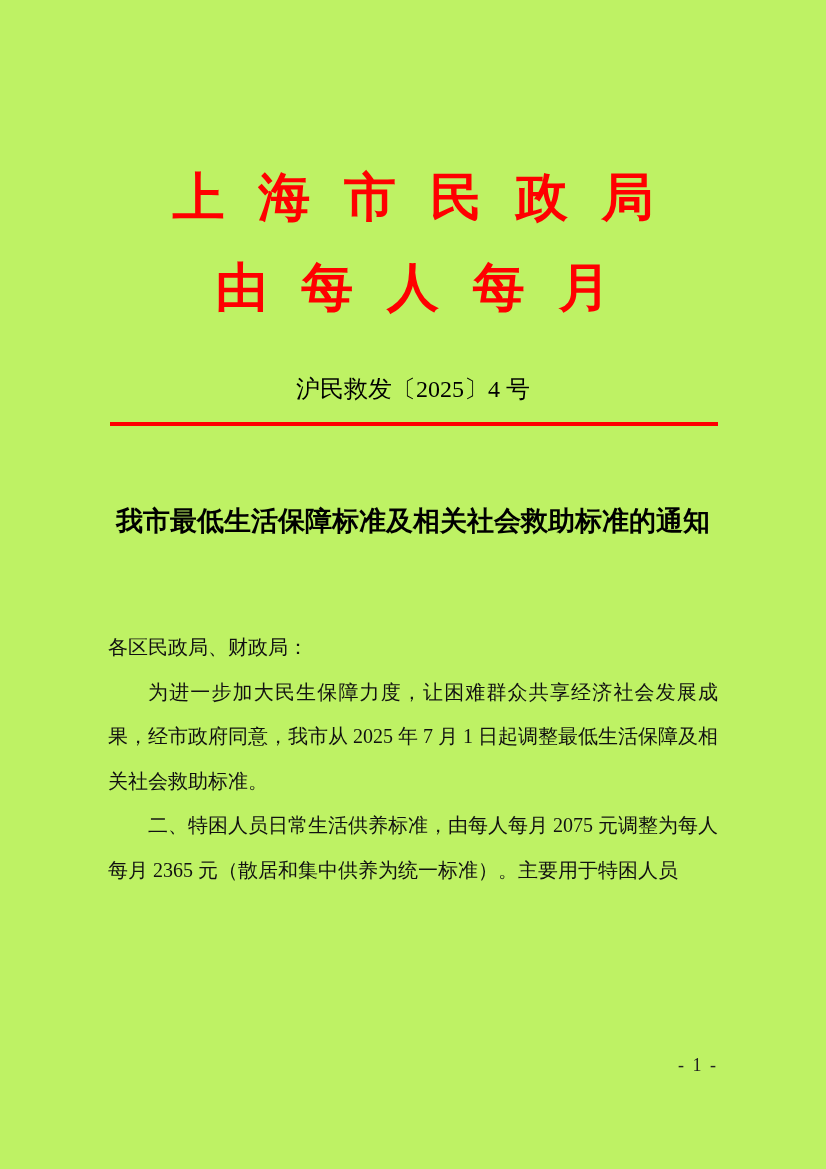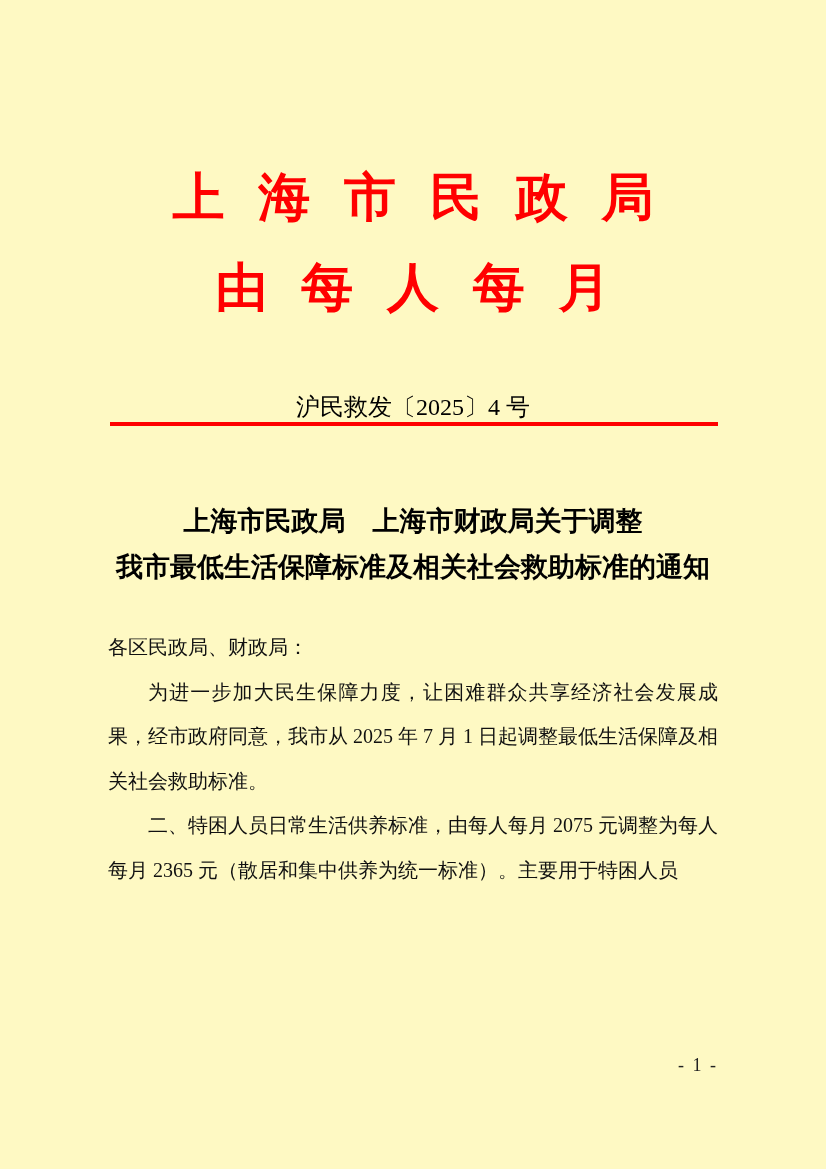--- a/index.html
+++ b/index.html
@@ -4,21 +4,21 @@
 <style>
   html, body {
     margin: 0;
     padding: 0;
     background: #ffffff;
   }
   .page {
     position: relative;
     width: 826px;
     height: 1169px;
-    background: #fef9c3;
+    background: #bef264;
     overflow: hidden;
     font-family: "Liberation Serif", "DejaVu Serif", serif;
     color: #1a1a1a;
   }
   
   .agency {
     position: absolute;
     left: 0;
     width: 826px;
     text-align: center;
@@ -35,21 +35,20 @@
   
   .doc-number {
     position: absolute;
     top: 374px;
     left: 0;
     width: 826px;
     text-align: center;
     font-size: 24px;
     line-height: 30px;
     color: #000000;
-    margin-top: 18px;
   }
   
   .red-rule {
     position: absolute;
     top: 422px;
     left: 110px;
     width: 608px;
     height: 4px;
     background: #FF0000;
   }
@@ -105,21 +104,20 @@
 
   <div class="agency agency-2" style="color: rgb(255, 0, 0);">
     <span>由每人每月</span>
   </div>
 
   <div class="doc-number">沪民救发〔2025〕4 号</div>
 
   <div class="red-rule" style="background: rgb(255, 0, 0);"></div>
 
   <div class="doc-title">
-    <div>上海市民政局　上海市财政局关于调整</div>
     <div>我市最低生活保障标准及相关社会救助标准的通知</div>
   </div>
 
   <div class="doc-body">
     <p>各区民政局、财政局：</p>
     <p class="indent">为进一步加大民生保障力度，让困难群众共享经济社会发展成果，经市政府同意，我市从 2025 年 7 月 1 日起调整最低生活保障及相关社会救助标准。</p>
     <p class="indent">二、特困人员日常生活供养标准，由每人每月 2075 元调整为每人每月 2365 元（散居和集中供养为统一标准）。主要用于特困人员</p>
   </div>
 
   <div class="page-number">- 1 -</div>

